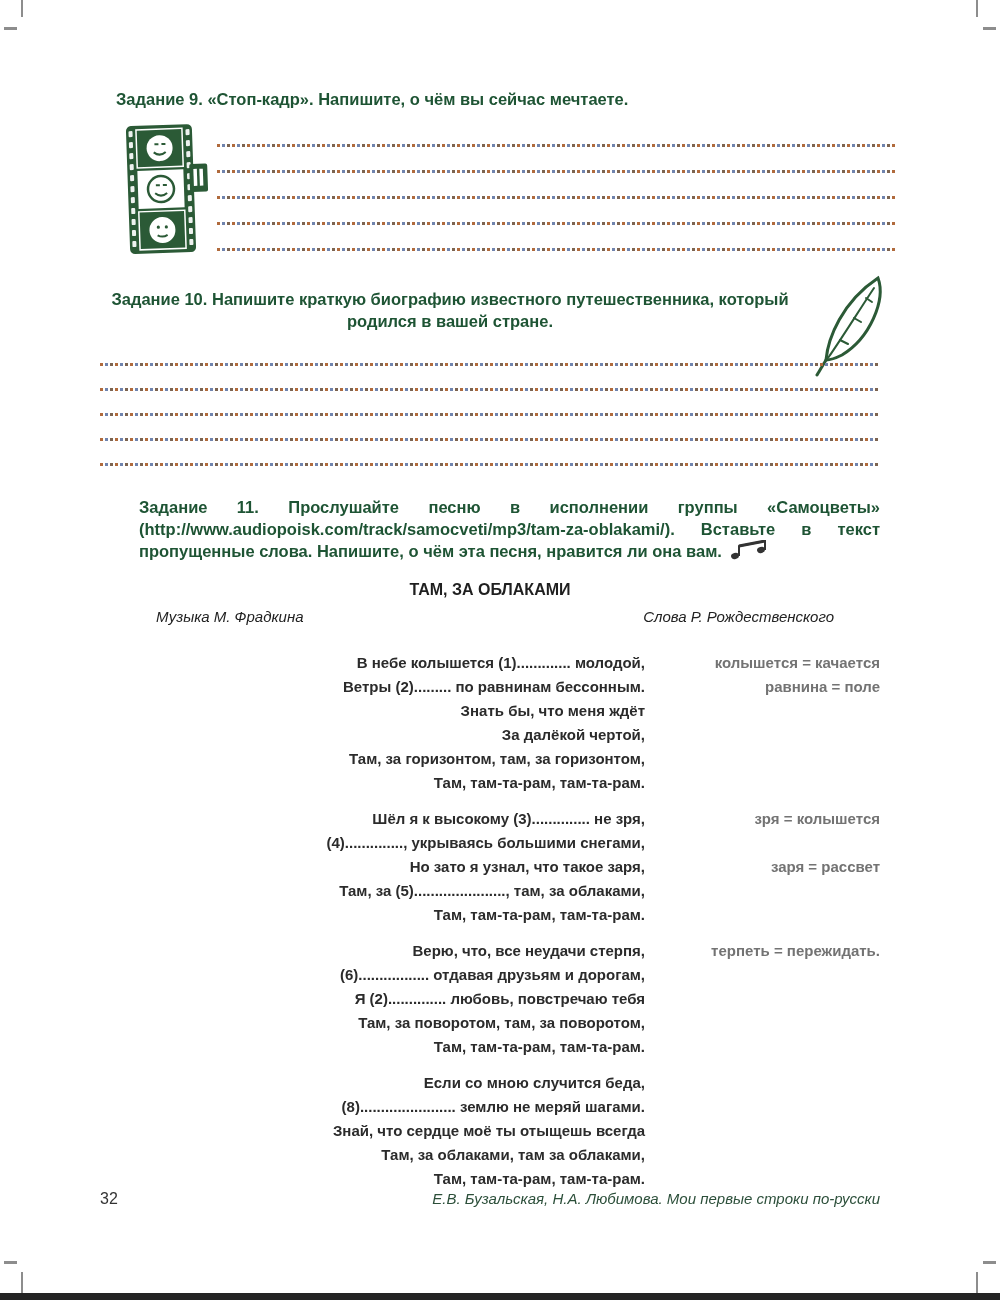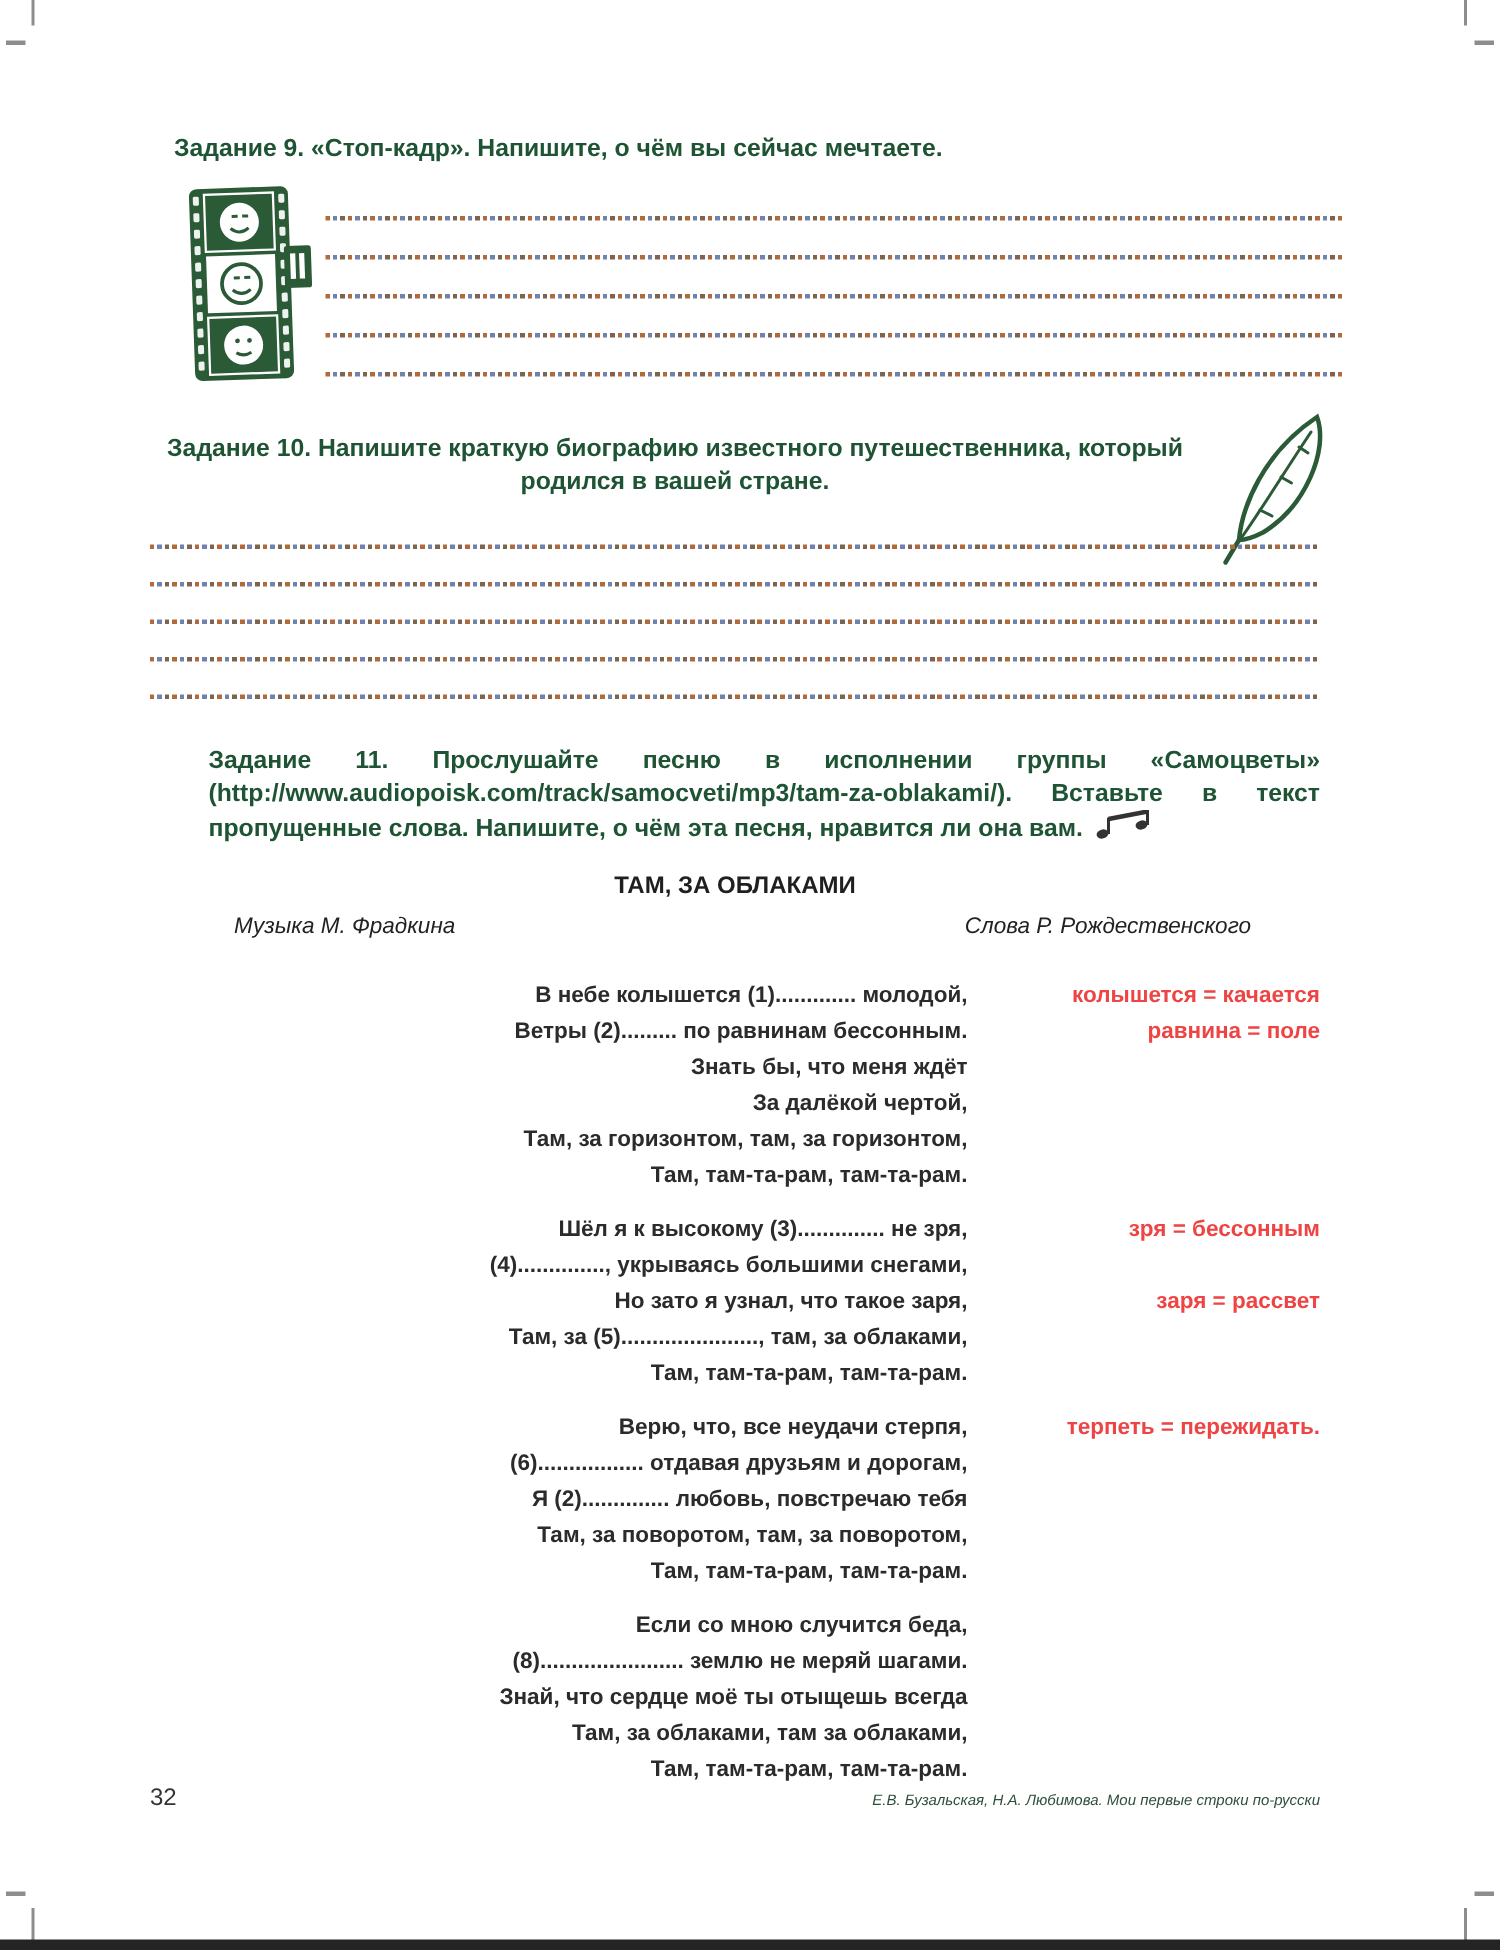--- a/index.html
+++ b/index.html
@@ -38,27 +38,27 @@
 
   
   .song-title{text-align:center;font-weight:bold;font-size:16px;color:#1f1f1f;
               margin-top:14px;line-height:22px;}
   .credits{display:flex;justify-content:space-between;align-items:baseline;
            padding:6px 46px 0 56px;font-style:italic;font-size:15px;color:#222;line-height:20px;gap:36px;}
   .stanzas{margin-top:24px;padding-left:55px;text-align:right;}
   .stanza{margin-bottom:12px;}
   .lyr-row{display:grid;grid-template-columns:490px 1fr;line-height:24px;
            font-size:15px;color:#2b2b2b;font-weight:bold;}
-  .gloss{color:#ef4444;}
+  .gloss{color:#737373;}
 
   
   #footer{position:absolute;left:100px;top:1190px;width:780px;display:flex;
           justify-content:space-between;align-items:baseline;}
   .pagenum{font-size:16px;color:#333;}
-  .credit{font-style:italic;font-size:10px;color:#2c4f3a;}
+  .credit{font-style:italic;font-size:15px;color:#2c4f3a;}
 
   .music-icon{display:inline-block;vertical-align:-3px;margin-left:6px;}
 </style>
 </head>
 <body>
 
 <div class="page">
 
   <div class="crop" style="left:21px;top:0;width:2px;height:17px;"></div>
   <div class="crop" style="left:4px;top:27px;width:13px;height:3px;"></div>
@@ -199,21 +199,21 @@
           </div>
         <div class="lyr-row">
             <div class="lyric">Там, там-та-рам, там-та-рам.</div>
             <div class="gloss"></div>
           </div>
       </div>
 
       <div class="stanza">
         <div class="lyr-row">
             <div class="lyric">Шёл я к высокому (3).............. не зря,</div>
-            <div class="gloss">зря = бессонным</div>
+            <div class="gloss">зря = колышется</div>
           </div>
         <div class="lyr-row">
             <div class="lyric">(4).............., укрываясь большими снегами,</div>
             <div class="gloss"></div>
           </div>
         <div class="lyr-row">
             <div class="lyric">Но зато я узнал, что такое заря,</div>
             <div class="gloss">заря = рассвет</div>
           </div>
         <div class="lyr-row">

